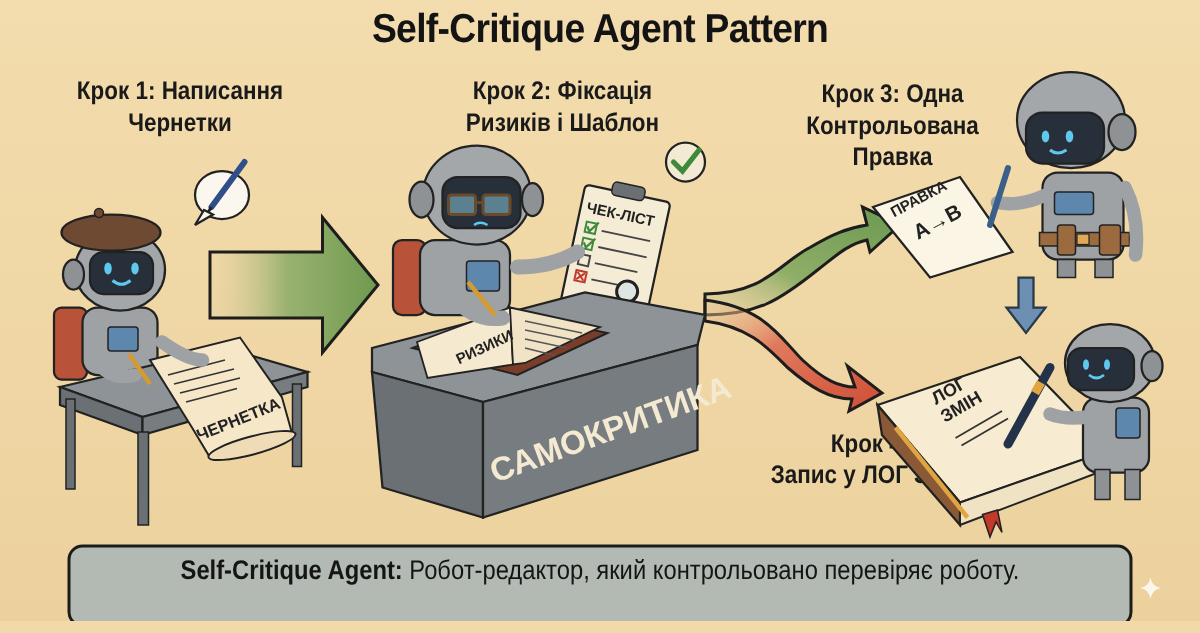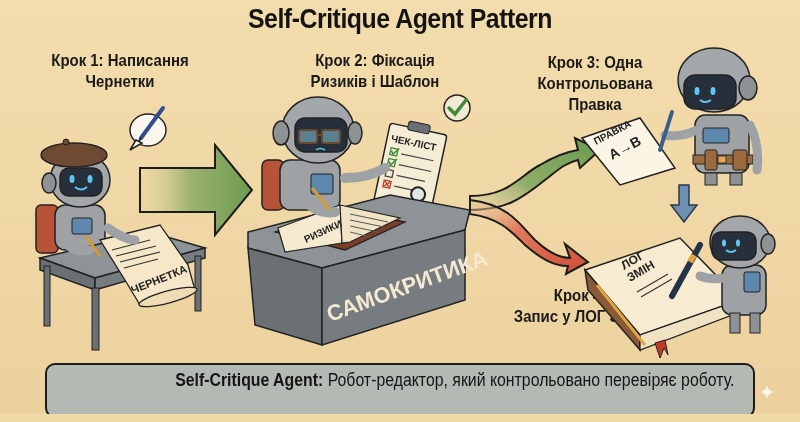--- a/index.html
+++ b/index.html
@@ -5,21 +5,21 @@
   html,body{margin:0;padding:0;}
   body{width:800px;height:422px;overflow:hidden;background:#f1d9a8;font-family:"Liberation Sans",sans-serif;}
   .canvas{position:relative;width:800px;height:414px;background:linear-gradient(180deg,#f3dcad 0%,#efd6a4 60%,#ecd19d 100%);overflow:hidden;}
   .title{position:absolute;left:0;width:800px;top:4px;text-align:center;font-weight:bold;font-size:27px;color:#141414;letter-spacing:-0.5px;font-family:"Liberation Sans",sans-serif;transform:scaleX(0.92);}
   .step{position:absolute;font-weight:bold;font-size:17px;line-height:21px;color:#1a1a1a;text-align:center;transform:scaleX(0.88);transform-origin:center;}
   .step1{left:20px;top:50px;width:200px;}
   .step2{left:270px;top:50px;width:210px;}
   .step3{left:510px;top:52px;width:170px;}
   .step4{left:480px;top:285px;width:200px;}
   svg.art{position:absolute;left:0;top:0;}
-  .caption{position:absolute;left:45px;top:363px;width:710px;height:55px;background:#b2bab3;border:2px solid #1c1c1c;border-radius:10px;box-sizing:border-box;text-align:right;font-size:18px;line-height:22px;color:#151515;padding-top:4px;}
+  .caption{position:absolute;left:45px;top:363px;width:710px;height:55px;background:#b2bab3;border:2px solid #1c1c1c;border-radius:10px;box-sizing:border-box;text-align:center;font-size:18px;line-height:22px;color:#151515;padding-top:4px;}
   .caption-inner{display:inline-block;transform:scaleX(0.88);transform-origin:center;width:760px;margin-left:-27px;}
   .caption b{font-weight:bold;}
   .sparkle{position:absolute;left:760px;top:385px;width:14px;height:14px;}
 </style>
 </head>
 <body>
 
 <div class="canvas">
 
   <div class="title">Self-Critique Agent Pattern</div>

